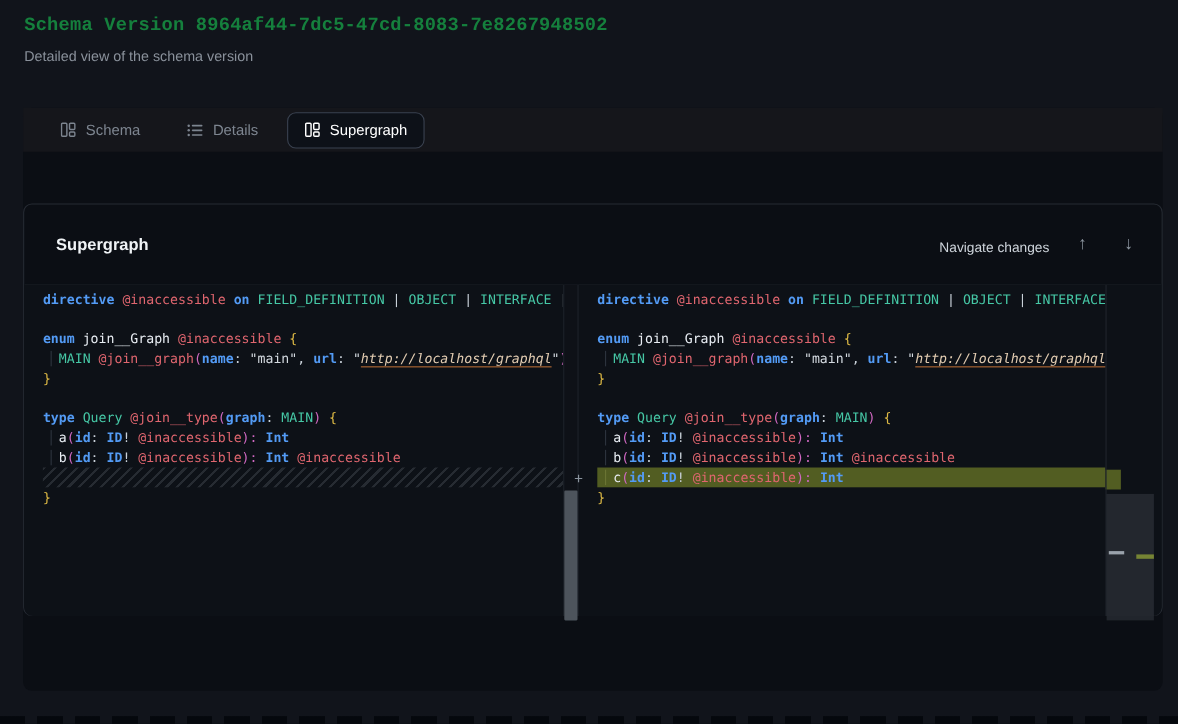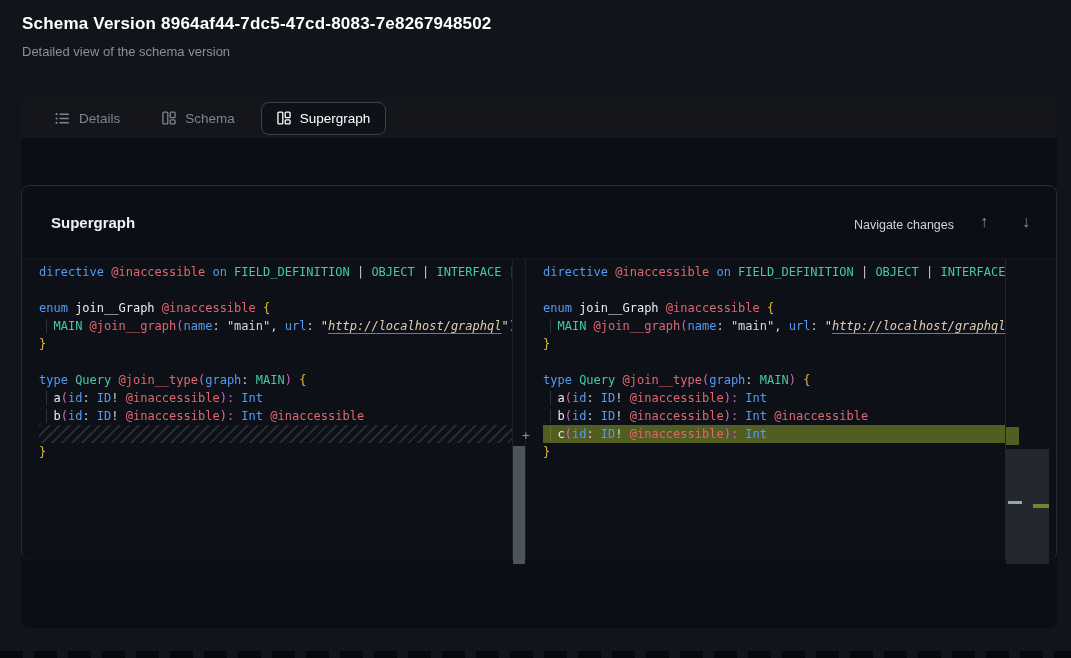--- a/index.html
+++ b/index.html
@@ -1,20 +1,20 @@
 <!DOCTYPE html>
 <html style="--tk-kw: #539bf5; --tk-tn: #46c8a6; --tk-dir: #e0666f; --tk-pn: #e8edf3; --tk-br: #deba45; --tk-pr: #cf68c1; --tk-pl: #c9d1d9; --tk-st: #d4dae0; --tk-url: #e3cdb2; --tk-url-line: #b56a35;"><head>
 <meta charset="utf-8">
 <style>
   html,body{margin:0;padding:0;background:#11141b;width:1071px;height:658px;overflow:hidden;
     font-family:"Liberation Sans", sans-serif;-webkit-font-smoothing:antialiased;}
   *{box-sizing:border-box;}
 
   .page-header{position:absolute;left:22px;top:14px;}
-  .page-title{color:#ffffff;font-size:17px;font-weight:700;letter-spacing:.2px;margin:0;}
+  .page-title{color:#15803d;font-size:17px;font-weight:700;letter-spacing:.2px;margin:0;font-family:Liberation Mono, monospace;}
   .page-subtitle{color:#8a919b;font-size:13px;margin-top:10px;}
 
   .outer-card{position:absolute;left:21px;top:98px;width:1036px;height:530px;
     background:#0b0e14;border-radius:8px;}
 
   .tab-bar{height:40px;background:#1e1d1e;border-radius:8px 8px 0 0;display:flex;align-items:stretch;}
   .tab{display:flex;align-items:center;gap:8px;padding:0 22px;font-size:14px;color:#7d8590;cursor:pointer;}
   .tab.active{background:#10131a;color:#e9edf2;border-radius:6px 6px 0 0;}
   .tab svg{opacity:.85;}
 
@@ -41,21 +41,21 @@
   .panel-right{left:504px;width:479px;}
   .code{padding:4px 0 0 17px;font-family:"DejaVu Sans Mono", monospace;font-size:12px;line-height:18px;
     white-space:pre;position:relative;}
   .cl{height:18px;position:relative;}
   .cl.guide{background-image:linear-gradient(#2c333d,#2c333d);background-size:1px 14px;
     background-position:7px 2px;background-repeat:no-repeat;}
   .cl.hatch{margin-left:0;background:repeating-linear-gradient(135deg, rgba(139,148,158,0.20) 0 2px, transparent 2px 7px);}
   .cl.hl{background-color:#525d22;}
   .cl.hl.guide{background-image:linear-gradient(#6a7433,#6a7433);}
 
-  .tk-kw{color:var(--tk-kw);} .tk-tn{color:var(--tk-tn);} .tk-dir{color:var(--tk-dir);}
+  .tk-kw{color:var(--tk-kw);font-weight:bold;} .tk-tn{color:var(--tk-tn);} .tk-dir{color:var(--tk-dir);}
   .tk-pn{color:var(--tk-pn);font-weight:400;} .tk-br{color:var(--tk-br);}
   .tk-pr{color:var(--tk-pr);} .tk-pl{color:var(--tk-pl);} .tk-st{color:var(--tk-st);}
   .tk-url{color:var(--tk-url);text-decoration:underline;text-decoration-color:var(--tk-url-line);text-underline-offset:3px;font-style:italic;}
 
   .gutter{position:absolute;left:490px;top:0;width:14px;height:100%;background:#0e1117;
     border-left:1px solid #1d222a;border-right:1px solid #1d222a;}
   .scroll-thumb{position:absolute;left:491px;top:187px;width:12px;height:118px;background:#4d545c;border-radius:1px;}
   .plus-marker{position:absolute;left:490px;top:168px;width:28px;height:18px;color:#8b949e;
     font-family:"DejaVu Sans Mono", monospace;font-size:13px;text-align:center;line-height:18px;z-index:3;}
 
@@ -75,40 +75,40 @@
 
 <div class="page-header">
   <h1 class="page-title">Schema Version 8964af44-7dc5-47cd-8083-7e8267948502</h1>
   <div class="page-subtitle">Detailed view of the schema version</div>
 </div>
 
 <div class="outer-card">
   <div class="subtab-bar">
       <div class="subtab">
         <span class="ico">
+          <svg width="14" height="14" viewBox="0 0 15 15" fill="none" stroke="currentColor" stroke-width="1.4">
+            <rect x="1" y="1.2" width="5.2" height="12.6" rx="1"></rect>
+            <rect x="8.8" y="1.2" width="5.2" height="6" rx="1"></rect>
+            <rect x="8.8" y="9.6" width="5.2" height="4.2" rx="1"></rect>
+          </svg>
+        </span>
+        <span>Schema</span>
+      </div>
+      <div class="subtab">
+        <span class="ico">
           <svg width="15" height="13" viewBox="0 0 16 14" fill="currentColor">
             <circle cx="1.6" cy="2.4" r="1.2"></circle>
             <circle cx="1.6" cy="7" r="1.2"></circle>
             <circle cx="1.6" cy="11.6" r="1.2"></circle>
             <rect x="4.6" y="1.6" width="10.5" height="1.6" rx=".8"></rect>
             <rect x="4.6" y="6.2" width="10.5" height="1.6" rx=".8"></rect>
             <rect x="4.6" y="10.8" width="10.5" height="1.6" rx=".8"></rect>
           </svg>
         </span>
         <span>Details</span>
-      </div>
-      <div class="subtab">
-        <span class="ico">
-          <svg width="14" height="14" viewBox="0 0 15 15" fill="none" stroke="currentColor" stroke-width="1.4">
-            <rect x="1" y="1.2" width="5.2" height="12.6" rx="1"></rect>
-            <rect x="8.8" y="1.2" width="5.2" height="6" rx="1"></rect>
-            <rect x="8.8" y="9.6" width="5.2" height="4.2" rx="1"></rect>
-          </svg>
-        </span>
-        <span>Schema</span>
       </div>
       <div class="subtab active">
         <span class="ico">
           <svg width="14" height="14" viewBox="0 0 15 15" fill="none" stroke="currentColor" stroke-width="1.4">
             <rect x="1" y="1.2" width="5.2" height="12.6" rx="1"></rect>
             <rect x="8.8" y="1.2" width="5.2" height="6" rx="1"></rect>
             <rect x="8.8" y="9.6" width="5.2" height="4.2" rx="1"></rect>
           </svg>
         </span>
         <span>Supergraph</span>

